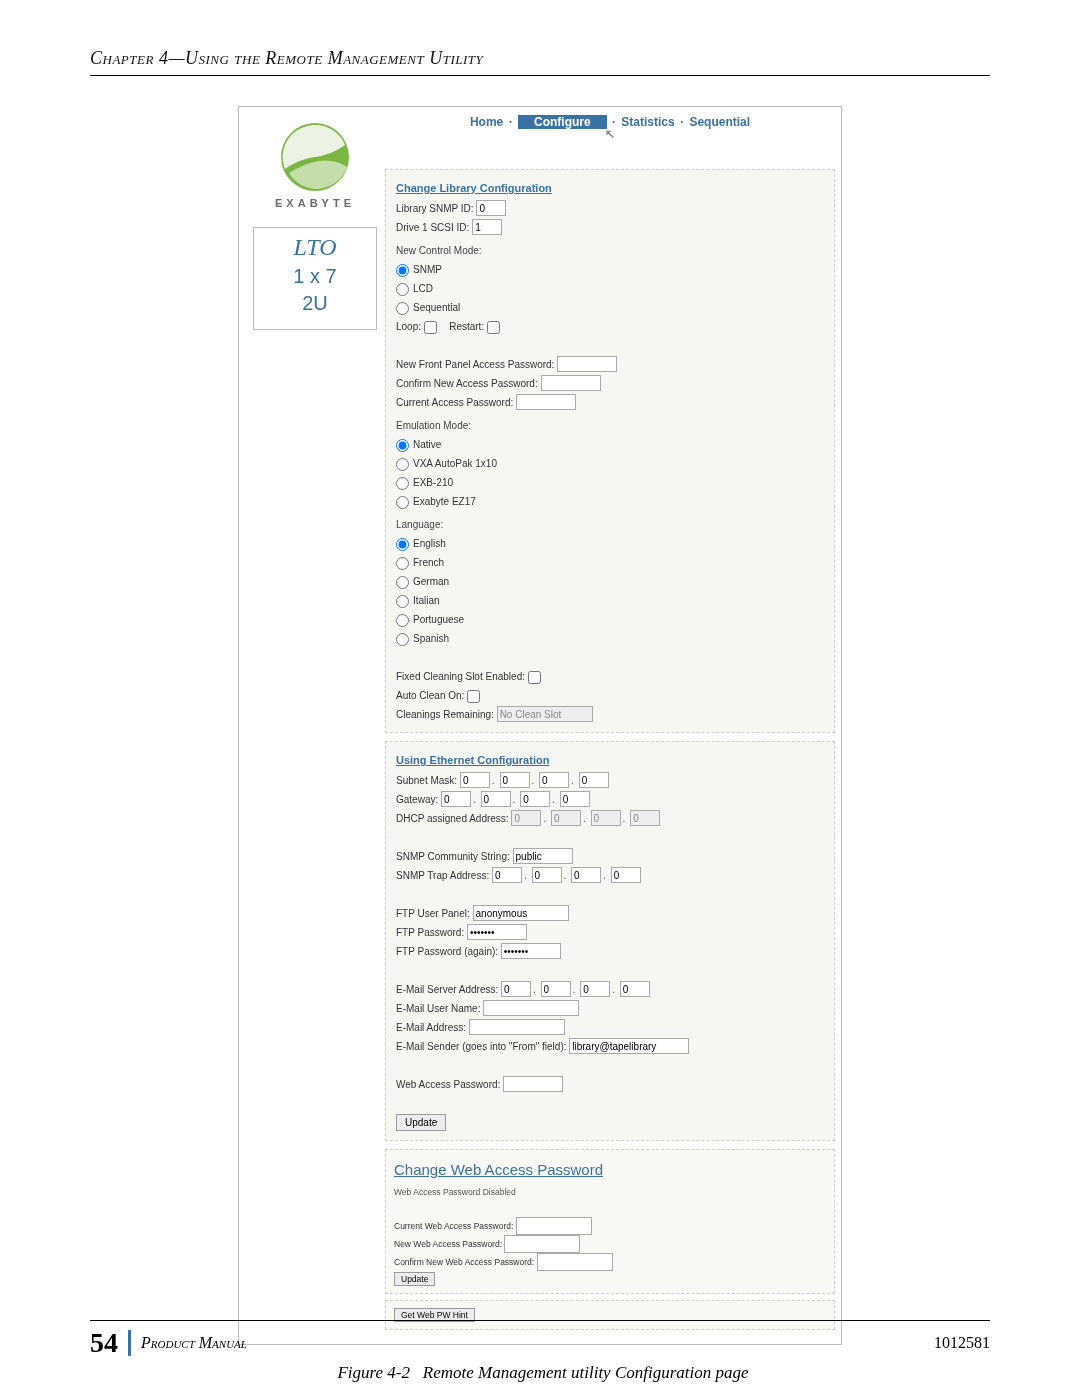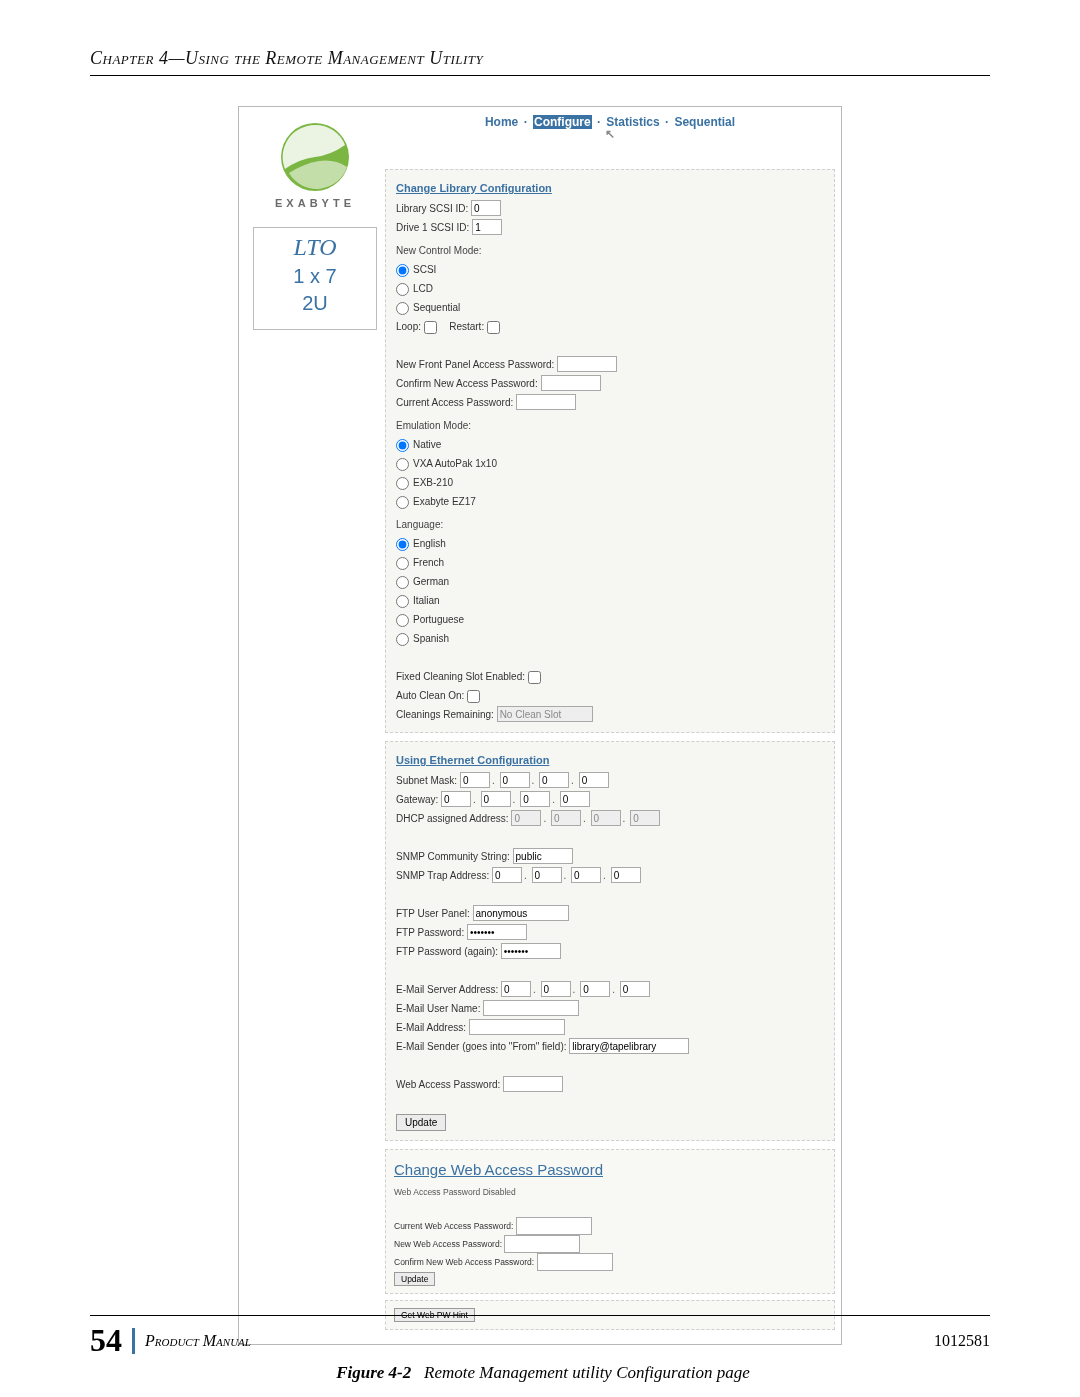--- a/index.html
+++ b/index.html
@@ -12,44 +12,44 @@
   .logo-mark{width:72px;height:72px;margin:0 auto 4px auto;position:relative}
   .logo-mark svg{width:100%;height:100%}
   .brand{letter-spacing:4px;font-size:11px;font-weight:bold;color:#6b6b6b;margin-bottom:18px}
   .lto-box{border:1px solid #bcbcbc;background:#fff;margin:0 8px;padding:6px 0 14px 0}
   .lto-title{font-style:italic;font-family:Georgia,serif;color:#3a72a3;font-size:24px}
   .lto-sub{font-size:20px;color:#3a72a3;margin-top:4px}
   .right-col{flex:1}
   .nav{text-align:center;font-weight:bold;color:#3a72a3;font-size:12px;margin:2px 0 28px 0}
   .nav span{display:inline-block}
   .nav .sep{color:#3a72a3;margin:0 2px}
-  .nav .active{background:#3a72a3;color:#fff;padding:0 1px}
+  .nav .active{background:#3a72a3;color:#fff;padding:0 16px}
   .nav .cursor{font-size:12px;color:#888;display:block;margin-top:-2px}
   .panel{border:1px dashed #cfcfcf;background:#f6f6f3;padding:8px 10px;margin:8px 0 8px 0;font-size:10px;line-height:1.9}
   .panel a.heading,.panel span.heading{color:#3a72a3;text-decoration:underline;font-weight:bold;font-size:11px}
   .panel .subhead{font-weight:normal;color:#444;margin-top:4px;display:block}
   .panel input[type=text],.panel input[type=password]{border:1px solid #a9a9a9;height:16px;font-size:10px;padding:0 2px;background:#fff;box-sizing:border-box}
   .panel input.tiny{width:30px}
   .panel input.short{width:60px}
   .panel input.med{width:96px}
   .panel input.long{width:120px}
   .panel input.readonly{background:#eee;color:#888}
   .panel input[type=radio],.panel input[type=checkbox]{vertical-align:middle;margin:0 4px 0 0}
   .panel label{margin-right:8px}
   .dot{color:#555;margin:0 2px}
   .btn{border:1px solid #9a9a9a;background:#ececec;font-family:Verdana,Arial,sans-serif;font-size:10px;padding:2px 8px;cursor:pointer}
   .small-panel{border:1px dashed #cfcfcf;background:#f8f8f5;padding:6px 8px;margin:6px 0;font-size:8.5px;line-height:1.9}
   .small-panel .heading{color:#3a72a3;text-decoration:underline;font-size:15px}
   .small-panel .sub{display:block;color:#555}
   .small-panel input[type=text],.small-panel input[type=password]{border:1px solid #a9a9a9;height:14px;font-size:9px;width:70px;background:#fff}
   .small-panel .btn{font-size:8.5px;padding:1px 6px}
   .caption{text-align:center;font-style:italic;font-size:17px;margin:6px 0 60px 6px}
-  .caption b{font-weight:bold}
+  .caption b{font-weight:normal}
   .footer{position:absolute;left:90px;right:90px;bottom:38px;border-top:1px solid #000;padding-top:6px;display:flex;align-items:center}
-  .footer-page{font-size:32px;font-weight:bold;margin-right:10px}
+  .footer-page{font-size:28px;font-weight:bold;margin-right:10px}
   .footer-vbar{border-left:3px solid #3a72a3;height:26px;margin-right:10px}
   .footer-title{font-variant:small-caps;font-style:italic;font-size:16px;flex:1}
   .footer-doc{font-size:16px}
   .row{white-space:nowrap}
 </style>
 </head>
 <body>
 <div class="page">
 
 <div class="chapter-header">Chapter 4—Using the Remote Management Utility</div>
@@ -81,27 +81,27 @@
         <span class="active">Configure</span>
         <span class="sep">·</span>
         <span>Statistics</span>
         <span class="sep">·</span>
         <span>Sequential</span>
         <span class="cursor">↖</span>
       </div>
 
       <div class="panel">
         <span class="heading">Change Library Configuration</span><br>
-        <span>Library SCSI ID:</span>
+        <span>Library SNMP ID:</span>
         <input class="tiny" type="text" value="0" style=""><br>
         <span>Drive 1 SCSI ID:</span>
         <input class="tiny" type="text" value="1" style=""><br>
 
         <span class="subhead">New Control Mode:</span>
-        <label><input type="radio" checked="" style=""><span>SCSI</span></label><br>
+        <label><input type="radio" checked="" style=""><span>SNMP</span></label><br>
         <label><input type="radio" style=""><span>LCD</span></label><br>
         <label><input type="radio" style=""><span>Sequential</span></label><br>
         <span>Loop:</span>
         <input type="checkbox" style="">&nbsp;&nbsp;
         <span>Restart:</span>
         <input type="checkbox" style=""><br><br>
 
         <span>New Front Panel Access Password:</span>
         <input class="short" type="password" style=""><br>
         <span>Confirm New Access Password:</span>

